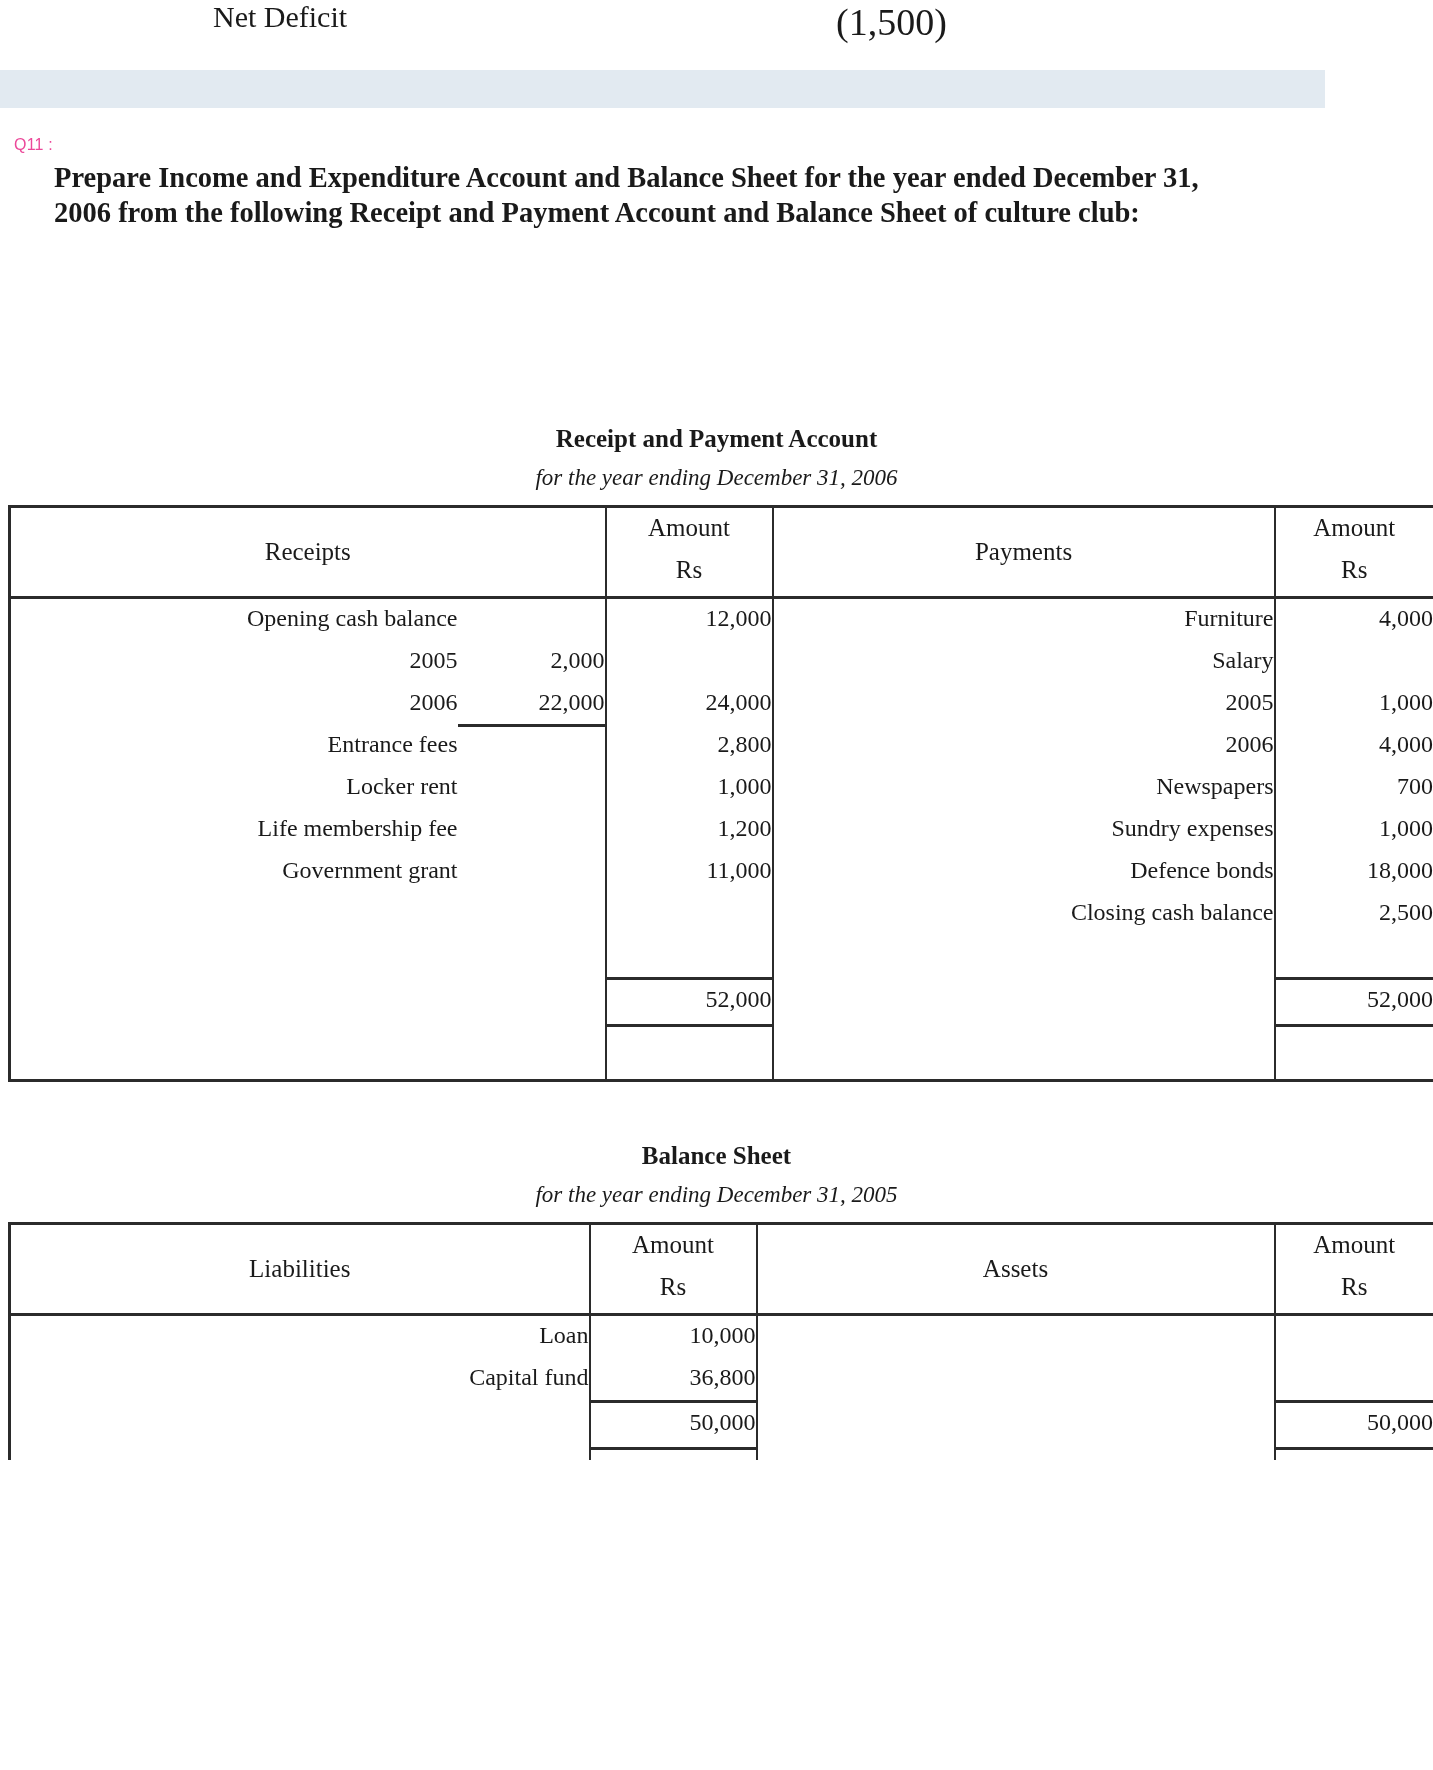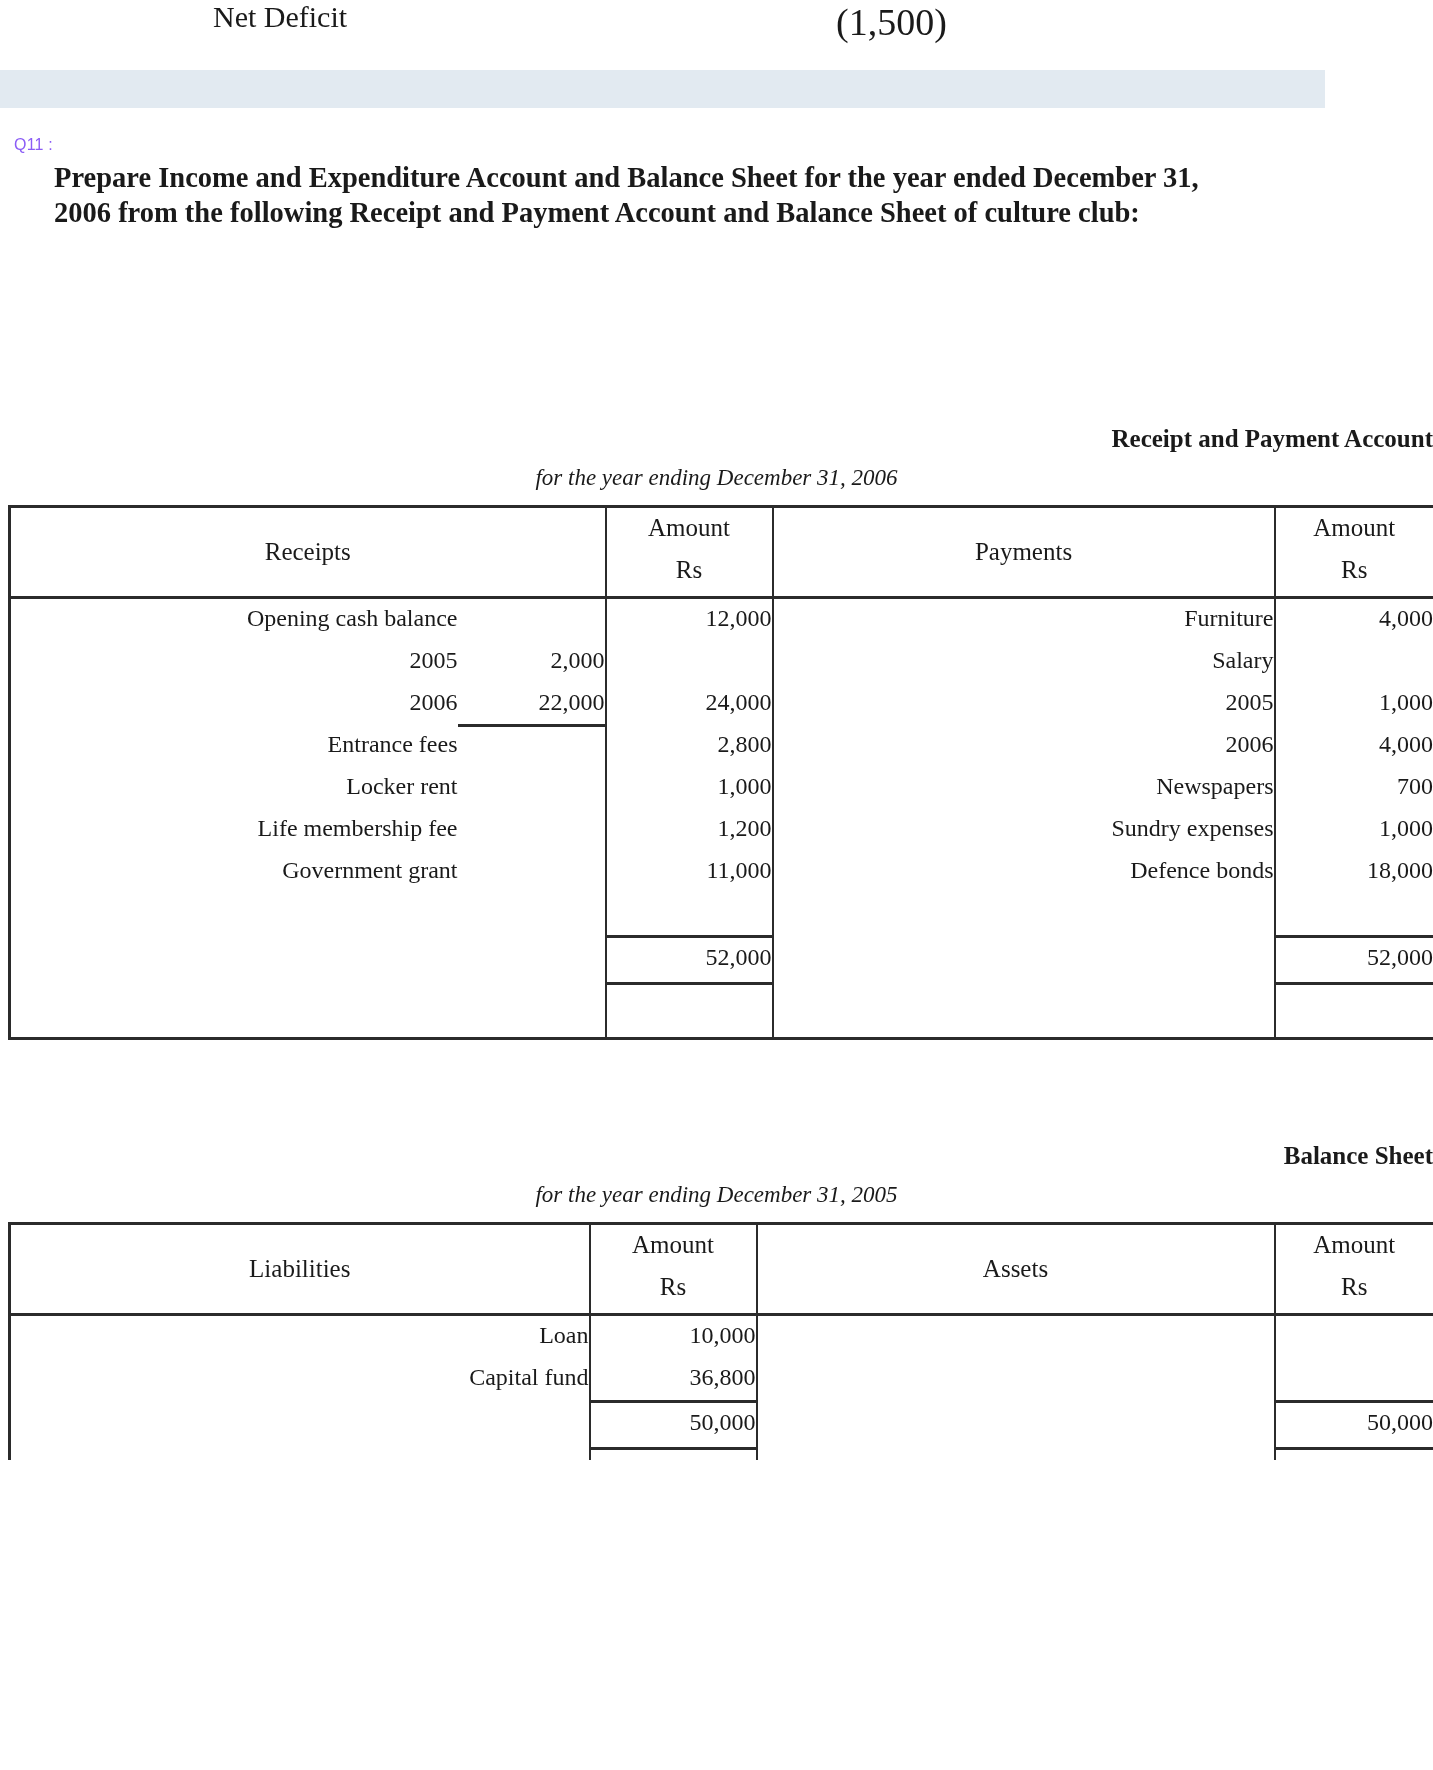--- a/index.html
+++ b/index.html
@@ -11,26 +11,26 @@
   
   #topcarry{position:absolute;left:0;top:0;width:1433px;height:46px;}
   #topcarry .lbl{position:absolute;left:213px;top:0px;font-size:30px;}
   #topcarry .val{position:absolute;left:836px;top:0px;font-size:38px;}
 
   
   #blueband{position:absolute;left:0;top:70px;width:1325px;height:38px;background:#e2eaf1;}
 
   
   #qblock{position:absolute;left:14px;top:136px;width:1200px;}
-  #qblock .qnum{font-family:"Liberation Sans","DejaVu Sans",sans-serif;font-size:16px;color:#8b5cf6;letter-spacing:.2px;}
+  #qblock .qnum{font-family:"Liberation Sans","DejaVu Sans",sans-serif;font-size:16px;color:#ec4899;letter-spacing:.2px;}
   #qblock .qtext{font-size:28.5px;font-weight:bold;line-height:1.23;margin-top:6px;max-width:1170px;margin-left:40px;}
 
   
   .ledger-wrap{position:absolute;left:0;width:1433px;}
-  .ledger-title{text-align:right;font-size:25px;font-weight:bold;}
+  .ledger-title{text-align:center;font-size:25px;font-weight:bold;}
   .ledger-sub{text-align:center;font-size:23px;font-style:italic;margin-top:12px;}
   table.ledger{
     border-collapse:collapse;table-layout:fixed;
     margin-top:14px;font-size:24px;
   }
   table.ledger td,table.ledger th{
     padding:0;vertical-align:top;font-weight:normal;
   }
   .bt{border-top:3px solid #2b2b2b;}
   .bb{border-bottom:3px solid #2b2b2b;}
@@ -148,20 +148,27 @@
           <td class="nm bl">Government grant</td>
           <td class="sub"></td>
           <td class="am divl">11,000</td>
           <td class="nm divl">Defence bonds</td>
           <td class="am divl br">18,000</td>
         </tr>
         <tr>
           <td class="nm bl"></td>
           <td class="sub"></td>
           <td class="am divl"></td>
+          <td class="nm divl">Closing cash balance</td>
+          <td class="am divl br">2,500</td>
+        </tr>
+        <tr>
+          <td class="nm bl"></td>
+          <td class="sub"></td>
+          <td class="am divl"></td>
           <td class="nm divl"></td>
           <td class="am divl br"></td>
         </tr>
         <tr class="totrow">
           <td class="nm bl"></td>
           <td class="sub"></td>
           <td class="am divl dbl-top">52,000</td>
           <td class="nm divl"></td>
           <td class="am divl br dbl-top">52,000</td>
         </tr>

